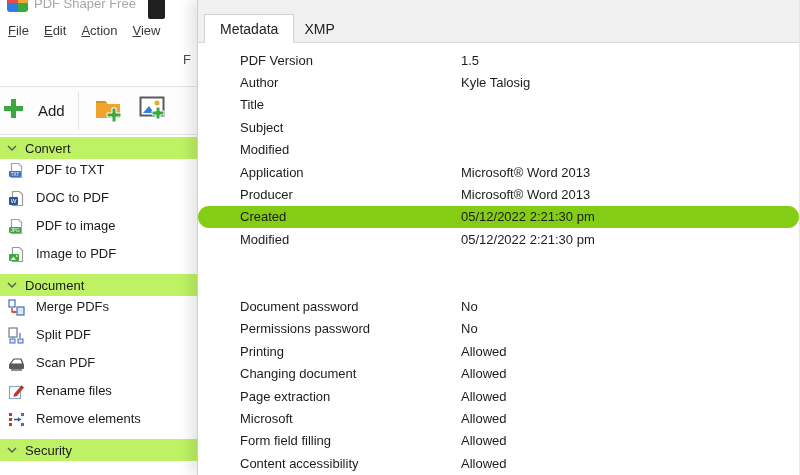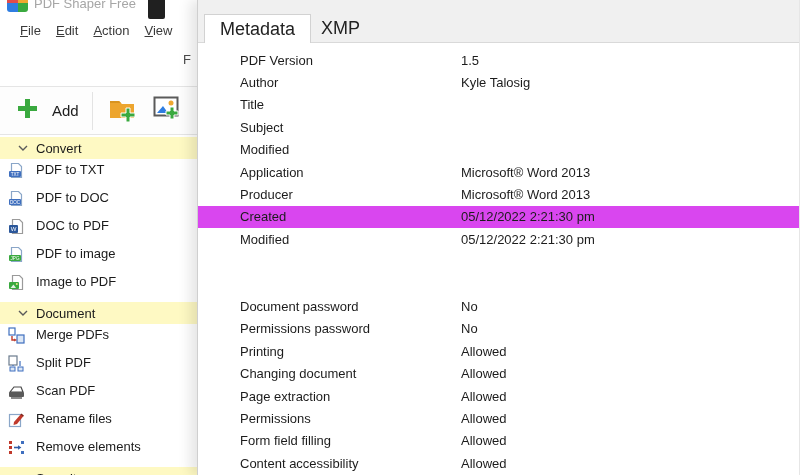--- a/index.html
+++ b/index.html
@@ -10,54 +10,54 @@
   .main-window { position:absolute; left:0; top:0; width:197px; height:475px; background:#fff; }
 
   .titlebar { position:absolute; left:0; top:0; width:197px; height:14px; overflow:hidden; }
   .app-icon { position:absolute; left:7px; top:-6px; width:21px; height:18px; border-radius:3px; overflow:hidden; }
   .app-icon .q { position:absolute; width:50%; height:50%; }
   .q1 { left:0; top:0; background:#e14b4b; } .q2 { right:0; top:0; background:#f0a830; }
   .q3 { left:0; bottom:0; background:#2f7de1; } .q4 { right:0; bottom:0; background:#3aa93f; }
   .title-text { position:absolute; left:34px; top:-4px; font-size:13px; color:#a6a6a6; white-space:nowrap; }
   .dark-strip { position:absolute; left:148px; top:0; width:17px; height:19px; background:#202020; border-radius:0 0 2px 2px; }
 
-  .menubar { position:absolute; left:0; top:20px; width:197px; height:21px; display:flex; align-items:center; padding-left:20px; }
+  .menubar { position:absolute; left:0; top:20px; width:197px; height:21px; display:flex; align-items:center; padding-left:8px; }
   .menu-item { font-size:13px; color:#3a3a3a; margin-right:15px; cursor:default; }
   .menu-item::first-letter { text-decoration:underline; }
 
   .stray-f { position:absolute; left:183px; top:52px; font-size:13px; color:#4a4a4a; }
 
   .toolbar { position:absolute; left:0; top:86px; width:197px; height:49px; background:#fdfdfd;
              border-top:1px solid #e5e5e5; border-bottom:1px solid #e5e5e5; display:flex; align-items:center; }
-  .add-btn { display:flex; align-items:center; padding-left:16px; }
+  .add-btn { display:flex; align-items:center; padding-left:2px; }
   .add-label { font-size:15px; color:#1d1d1d; margin-left:13px; }
   .tb-sep { width:1px; height:38px; background:#e3e3e3; margin-left:13px; }
   .tb-ic { margin-left:15px; display:flex; align-items:center; }
 
   
   .sidebar { position:absolute; left:0; top:137px; width:197px; bottom:0; font-size:13px; color:#1b1b1b; }
-  .section-header { height:22px; background:#fef9c3; display:flex; align-items:center; padding-left:18px; margin-bottom:3px; }
+  .section-header { height:22px; background:#bef264; display:flex; align-items:center; padding-left:7px; margin-bottom:3px; }
   .section-header .chev { margin-right:8px; display:flex; }
   .side-item { height:28px; display:flex; align-items:flex-start; padding-left:8px; }
   .side-item .icon { width:17px; height:17px; margin-right:11px; display:flex; }
 
   
   .dialog { position:absolute; left:197px; top:0; width:603px; height:475px; background:#fff;
             border-left:1px solid #cfcfcf; border-right:1px solid #e6e6e6;
             box-shadow:-7px 0 12px rgba(0,0,0,0.10); }
   .dlg-header { height:43px; background:#f0f0f0; border-bottom:1px solid #d9d9d9;
                 display:flex; align-items:flex-end; padding-left:6px; }
-  .tab { font-size:18px; color:#222; display:flex; align-items:center; cursor:default; }
+  .tab { font-size:14px; color:#222; display:flex; align-items:center; cursor:default; }
   .tab.active { background:#fff; border:1px solid #d2d2d2; border-bottom:none; height:29px;
                 padding:0 15px; position:relative; top:1px; }
   .tab.inactive { height:27px; padding:0 10px; }
 
   .dlg-body { padding-top:6px; }
   .meta-row { height:22.4px; display:flex; align-items:center; font-size:13px; color:#1c1c1c;padding-left:32px; }
-  .meta-row.hl { background:#d946ef; }
+  .meta-row.hl { background:#84cc16;border-radius:11px; }
   .meta-row .lbl { margin-left:10px; width:221px; }
   .meta-row .val { flex:1; }
   .row-gap { height:44.8px; }
 </style>
 </head>
 <body>
 
 <div class="main-window">
 
   <div class="titlebar">
@@ -126,30 +126,20 @@
       <span class="icon">
         <svg width="17" height="17" viewBox="0 0 17 17">
           <path d="M3.5 1.5h7l3 3v11h-10z" fill="#fff" stroke="#8aa6c8" stroke-width="1.2"></path>
           <rect x="1" y="9" width="12" height="6" rx="1" fill="#3f6fbf"></rect>
           <text x="7" y="13.6" font-size="4.6" fill="#fff" text-anchor="middle" font-family="'Liberation Sans',sans-serif">TXT</text>
         </svg>
       </span>
       <span>PDF to TXT</span>
     </div>
 
-    <div class="side-item">
-      <span class="icon">
-        <svg width="17" height="17" viewBox="0 0 17 17">
-          <path d="M3.5 1.5h7l3 3v11h-10z" fill="#fff" stroke="#8aa6c8" stroke-width="1.2"></path>
-          <rect x="1" y="9" width="12" height="6" rx="1" fill="#3f6fbf"></rect>
-          <text x="7" y="13.6" font-size="4.6" fill="#fff" text-anchor="middle" font-family="'Liberation Sans',sans-serif">DOC</text>
-        </svg>
-      </span>
-      <span>PDF to DOC</span>
-    </div>
 
     <div class="side-item">
       <span class="icon">
         <svg width="17" height="17" viewBox="0 0 17 17">
           <path d="M4.5 1.5h7l3 3v11h-10z" fill="#fff" stroke="#9a9a9a" stroke-width="1.2"></path>
           <rect x="1" y="7" width="9" height="8" rx="1" fill="#2b579a"></rect>
           <text x="5.5" y="13.3" font-size="6" fill="#fff" text-anchor="middle" font-family="'Liberation Sans',sans-serif">W</text>
         </svg>
       </span>
       <span>DOC to PDF</span>
@@ -325,21 +315,21 @@
     </div>
     <div class="meta-row">
       <span class="lbl">Changing document</span>
       <span class="val">Allowed</span>
     </div>
     <div class="meta-row">
       <span class="lbl">Page extraction</span>
       <span class="val">Allowed</span>
     </div>
     <div class="meta-row">
-      <span class="lbl">Permissions</span>
+      <span class="lbl">Microsoft</span>
       <span class="val">Allowed</span>
     </div>
     <div class="meta-row">
       <span class="lbl">Form field filling</span>
       <span class="val">Allowed</span>
     </div>
     <div class="meta-row">
       <span class="lbl">Content accessibility</span>
       <span class="val">Allowed</span>
     </div>

